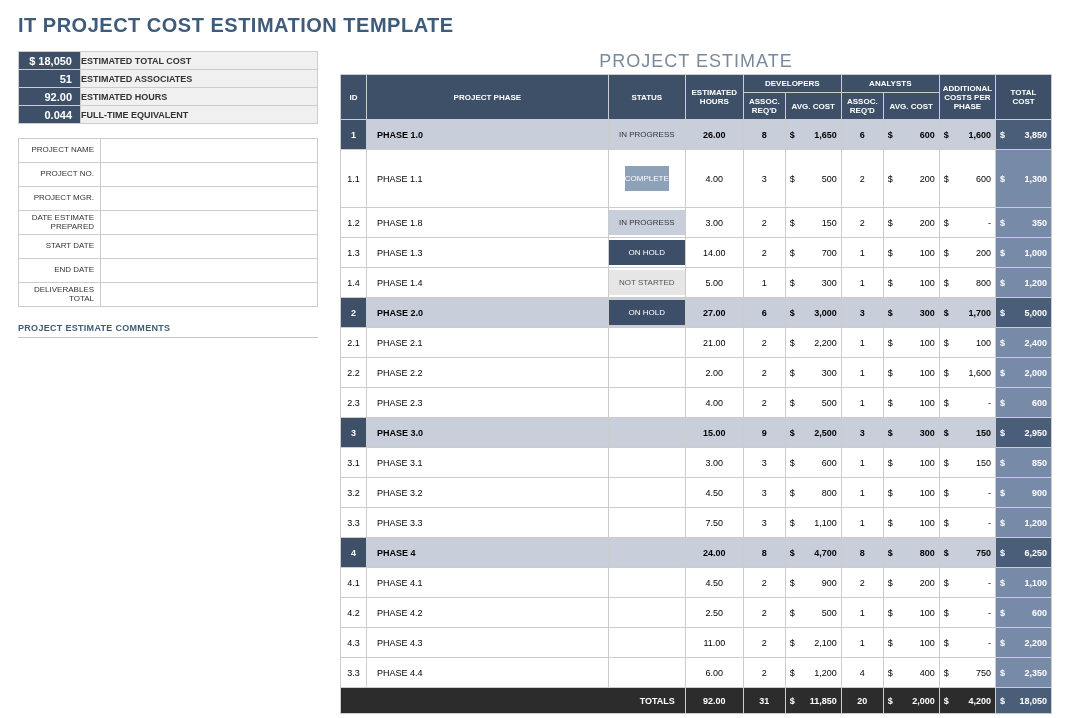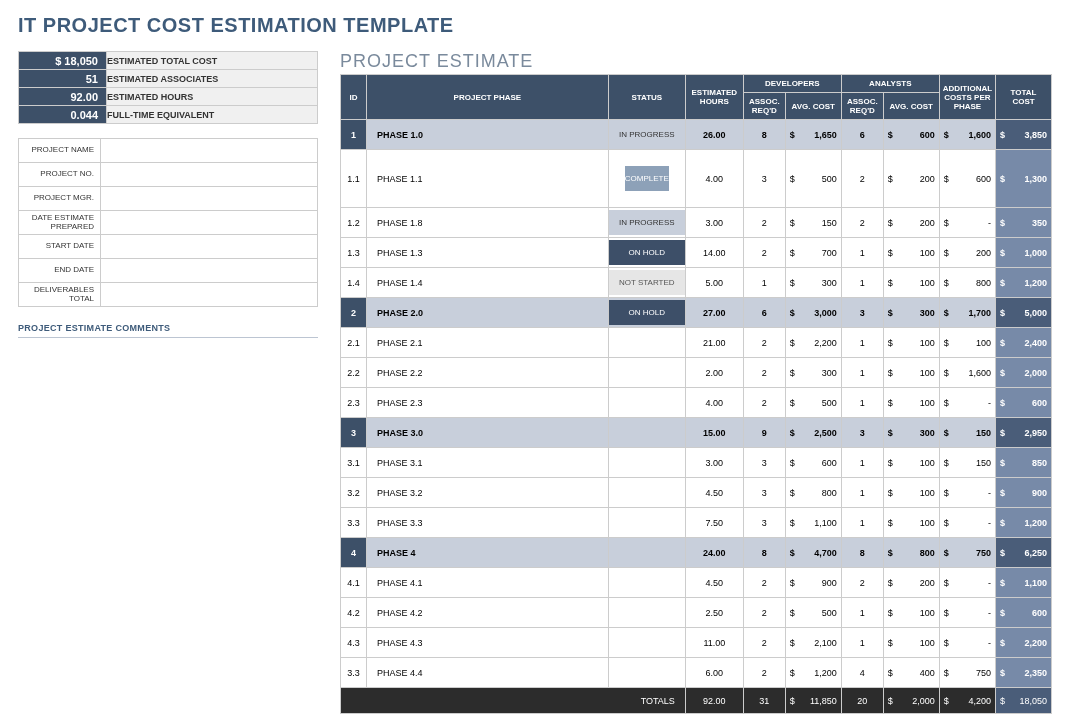--- a/index.html
+++ b/index.html
@@ -1,27 +1,27 @@
 <!DOCTYPE html>
 <html><head>
 <meta charset="utf-8">
 <style>
 * { box-sizing: border-box; margin: 0; padding: 0; }
 body { font-family: Arial, Helvetica, sans-serif; background: #fff; width: 1070px; height: 718px; overflow: hidden; }
 .container { padding: 14px 18px; }
 .title { font-size: 20px; font-weight: 700; color: #3e5b7a; letter-spacing: 0.5px; margin-bottom: 14px; }
-.subtitle { text-align: left; font-size: 18px; font-weight: 400; color: #7a8a9c; letter-spacing: 1px; margin-bottom: 2px; }
+.subtitle { text-align: center; font-size: 18px; font-weight: 400; color: #7a8a9c; letter-spacing: 1px; margin-bottom: 2px; }
 .layout { display: flex; gap: 22px; }
 .left-col { width: 300px; flex: 0 0 300px; }
 .right-col { flex: 1; }
 
 
 .summary { border-collapse: collapse; width: 100%; }
 .summary td { border: 1px solid #ccc; font-size: 10px; height: 18px; vertical-align: middle; }
-.summary .val { background: #3d5068; color: #fff; text-align: right; padding-right: 8px; width: 88px; font-weight: 700; font-size: 11px; }
+.summary .val { background: #3d5068; color: #fff; text-align: right; padding-right: 8px; width: 62px; font-weight: 700; font-size: 11px; }
 .summary .lbl { background: #f0f0f0; color: #333; text-align: left; padding-left: 0; font-weight: 700; font-size: 9px; }
 
 
 .info { border-collapse: collapse; width: 100%; margin-top: 14px; }
 .info td { border: 1px solid #ccc; font-size: 8px; height: 24px; vertical-align: middle; }
 .info .ilbl { width: 82px; text-align: right; padding-right: 6px; color: #333; font-weight: 400; line-height: 1.05; }
 .info .ival { text-align: left; padding-left: 6px; }
 
 .comments-label { font-size: 9px; font-weight: 700; color: #3e5b7a; margin-top: 16px; border-bottom: 1px solid #bcc5d2; padding-bottom: 4px; letter-spacing: 0.3px; }
 
@@ -36,21 +36,21 @@
 .est .col-hours { width: 58px; }
 .est .col-n { width: 42px; }
 .est .cur-cell { width: 56px; text-align: right; padding-right: 4px; position: relative; }
 .est .cur-cell .sym { position: absolute; left: 4px; }
 .est .col-total { width: 56px; text-align: right; padding-right: 4px; background: #778aa8; color: #fff; font-weight: 700; position: relative; }
 .est .col-total .sym { position: absolute; left: 4px; color:#fff; }
 .est td { height: 30px; padding: 0 3px; }
 .est .row-phase td { background: #c8cfdb; font-weight: 700; }
 .est .row-phase .col-id { background: #3d5068; color: #fff; }
 .est .row-phase .col-total { background: #4a5d79; }
-.est .row-totals td { background: #2c2c2c; color: #fff; font-weight: 400; height: 26px; margin-top: 43px; }
+.est .row-totals td { background: #2c2c2c; color: #fff; font-weight: 700; height: 26px; margin-top: 43px; }
 .est .row-totals .col-total { background: #4a5d79; }
 .est .row-totals .cur-cell .sym { color:#fff; }
 .status-pill { display: block; font-size: 8px; font-weight: 400; padding: 8px 0; }
 .st-inprogress { background: #c8cfdb; color: #333; }
 .st-complete   { background: #8da1b8; color: #fff; }
 .st-onhold     { background: #3d4f68; color: #fff; }
 .st-notstarted { background: #e6e6e6; color: #555; }
 .num { font-variant-numeric: tabular-nums; }
 .hours { text-align: right; padding-right: 6px; }
 </style>

